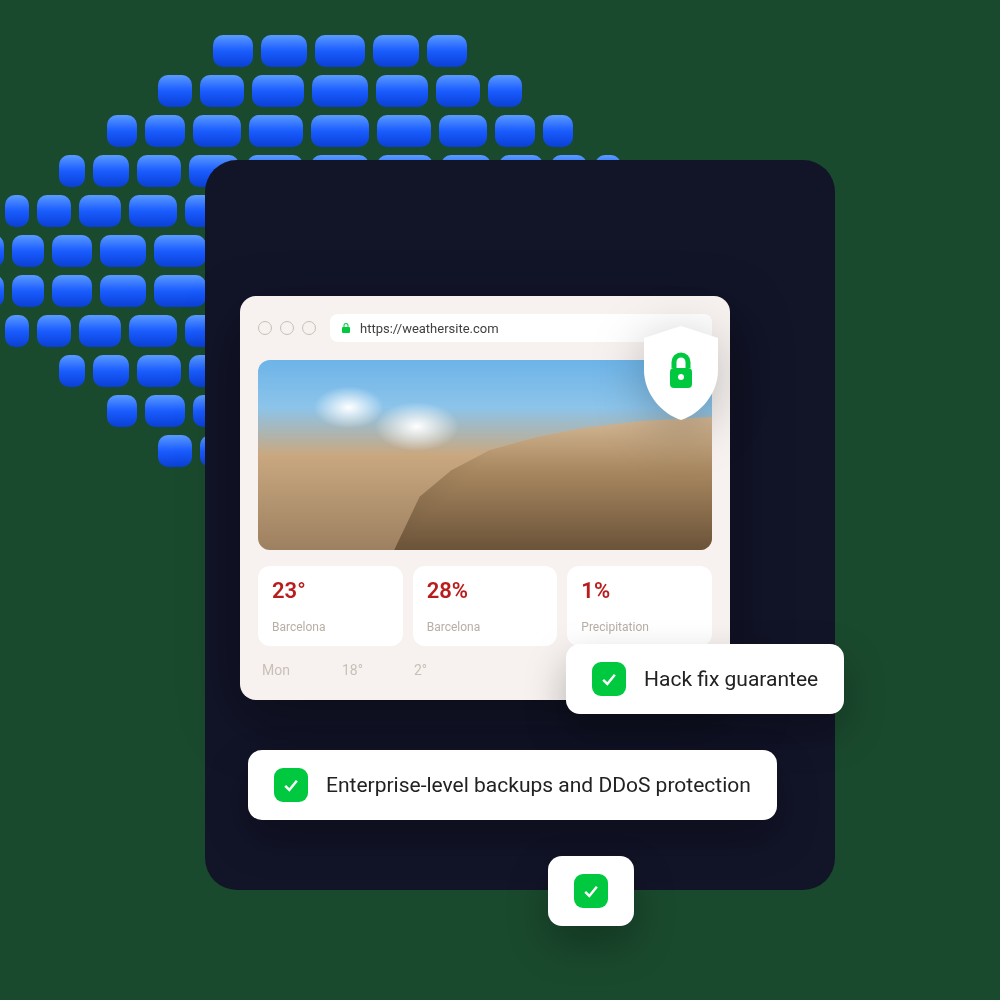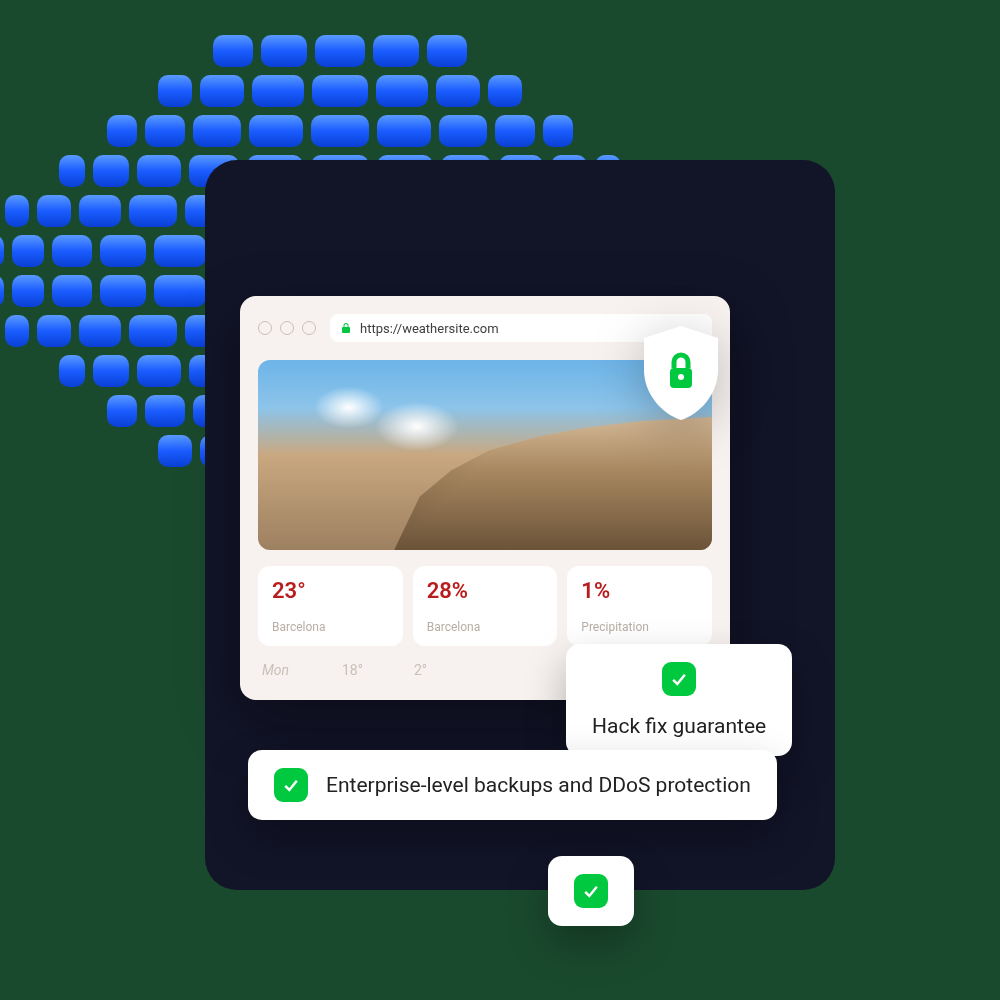--- a/index.html
+++ b/index.html
@@ -108,21 +108,21 @@
     flex: 1;
     background: #fff;
     border-radius: 12px;
     padding: 12px 14px;
   }
   .stat-val { font-size: 22px; font-weight: 600; color: #b91c1c; }
   .stat-lbl { font-size: 12px; color: #b8aea5; margin-top: 17px; }
 
   .forecast { color: #c9bfb7; font-size: 14px; padding: 0 4px 4px; }
   .forecast-row { display: flex; gap: 36px; margin-bottom: 10px; }
-  .forecast-row span:first-child { width: 44px; font-style: italic; }
+  .forecast-row span:first-child { width: 44px; }
   .forecast-row span { width: 36px; }
 
   .shield {
     position: absolute;
     top: 324px;
     left: 636px;
     width: 90px;
     height: 98px;
     filter: drop-shadow(0 10px 25px rgba(0,0,0,0.25));
   }
@@ -143,21 +143,21 @@
     width: 34px; height: 34px;
     background: #00c940;
     border-radius: 9px;
     display: flex;
     align-items: center;
     justify-content: center;
     flex-shrink: 0;
   }
   .check svg { width: 20px; height: 20px; stroke: #fff; stroke-width: 3; fill: none; }
 
-  .pill-1 { top: 644px; left: 566px; flex-direction: column; }
+  .pill-1 { top: 644px; left: 566px; }
   .pill-2 { top: 750px; left: 248px; }
   .pill-3 { top: 856px; left: 548px; }
 </style>
 </head>
 <body>
 
 <div class="sphere" id="sphere">
     <div class="sphere-row" style="top: 0px; left: 133px; width: 254px;">
       <div class="sphere-cell" style="width: 40px;"></div>
       <div class="sphere-cell" style="width: 46px;"></div>

